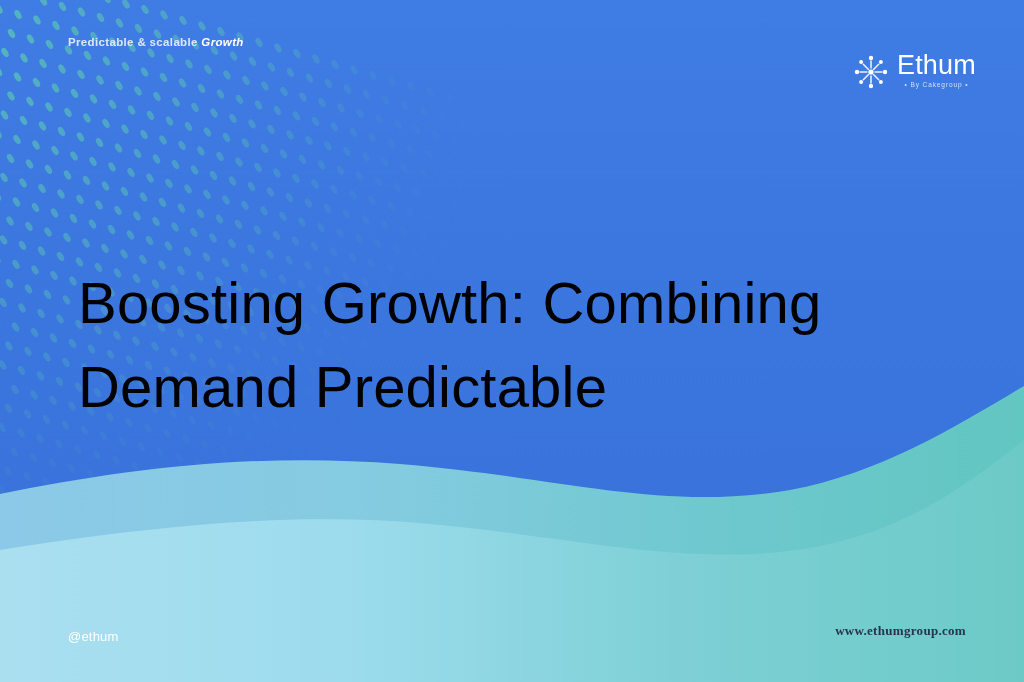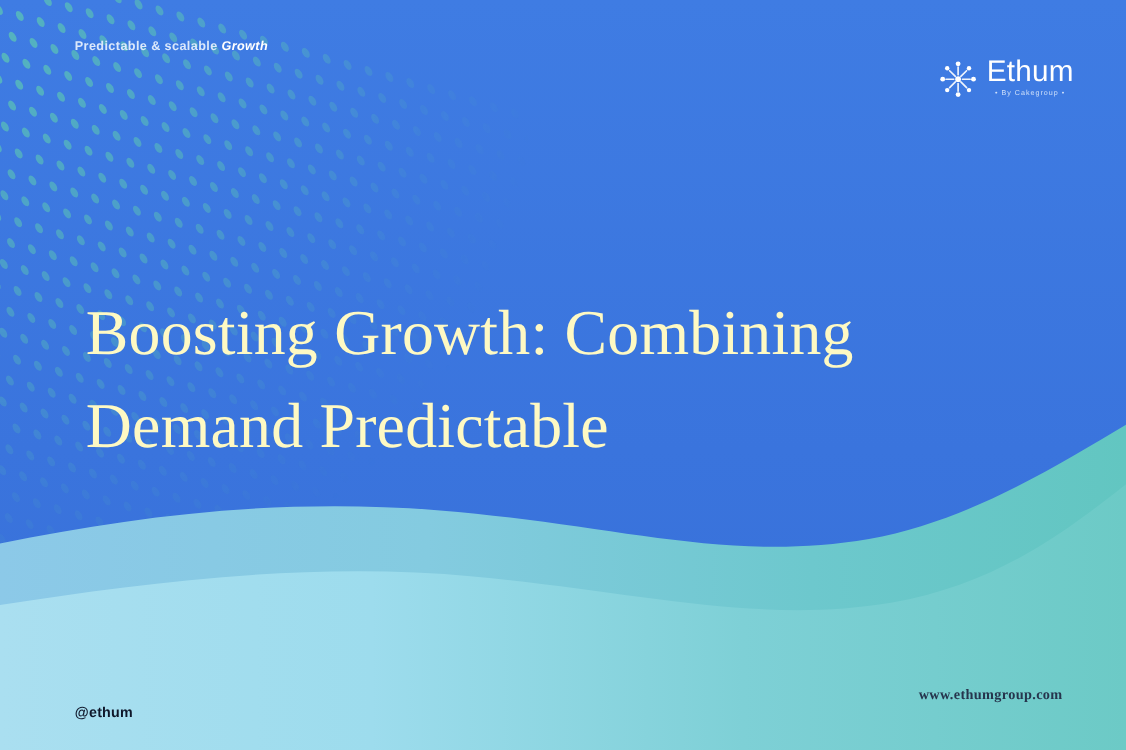--- a/index.html
+++ b/index.html
@@ -98,37 +98,37 @@
     margin-top: 3px;
     white-space: nowrap;
   }
 
   
   .title {
     position: absolute;
     left: 78px;
     top: 222px;
     width: 840px;
-    font-family: Liberation Serif, serif;
+    font-family: Liberation Sans, sans-serif;
     font-size: 58px;
     line-height: 84px;
-    color: #fef9c3;
+    color: #000000;
     font-weight: 400;
     letter-spacing: .2px;
   }
   .title-line { display: block; white-space: nowrap; }
 
   
   .handle {
     position: absolute;
     left: 68px;
-    bottom: 27px;
+    bottom: 38px;
     font-size: 13px;
-    font-weight: 700;
-    color: #0f172a;
+    font-weight: 400;
+    color: #ffffff;
     letter-spacing: .2px;
   }
   .site {
     position: absolute;
     right: 58px;
     bottom: 43px;
     font-size: 13px;
     font-weight: 700;
     color: #26354d;
     letter-spacing: .3px;

